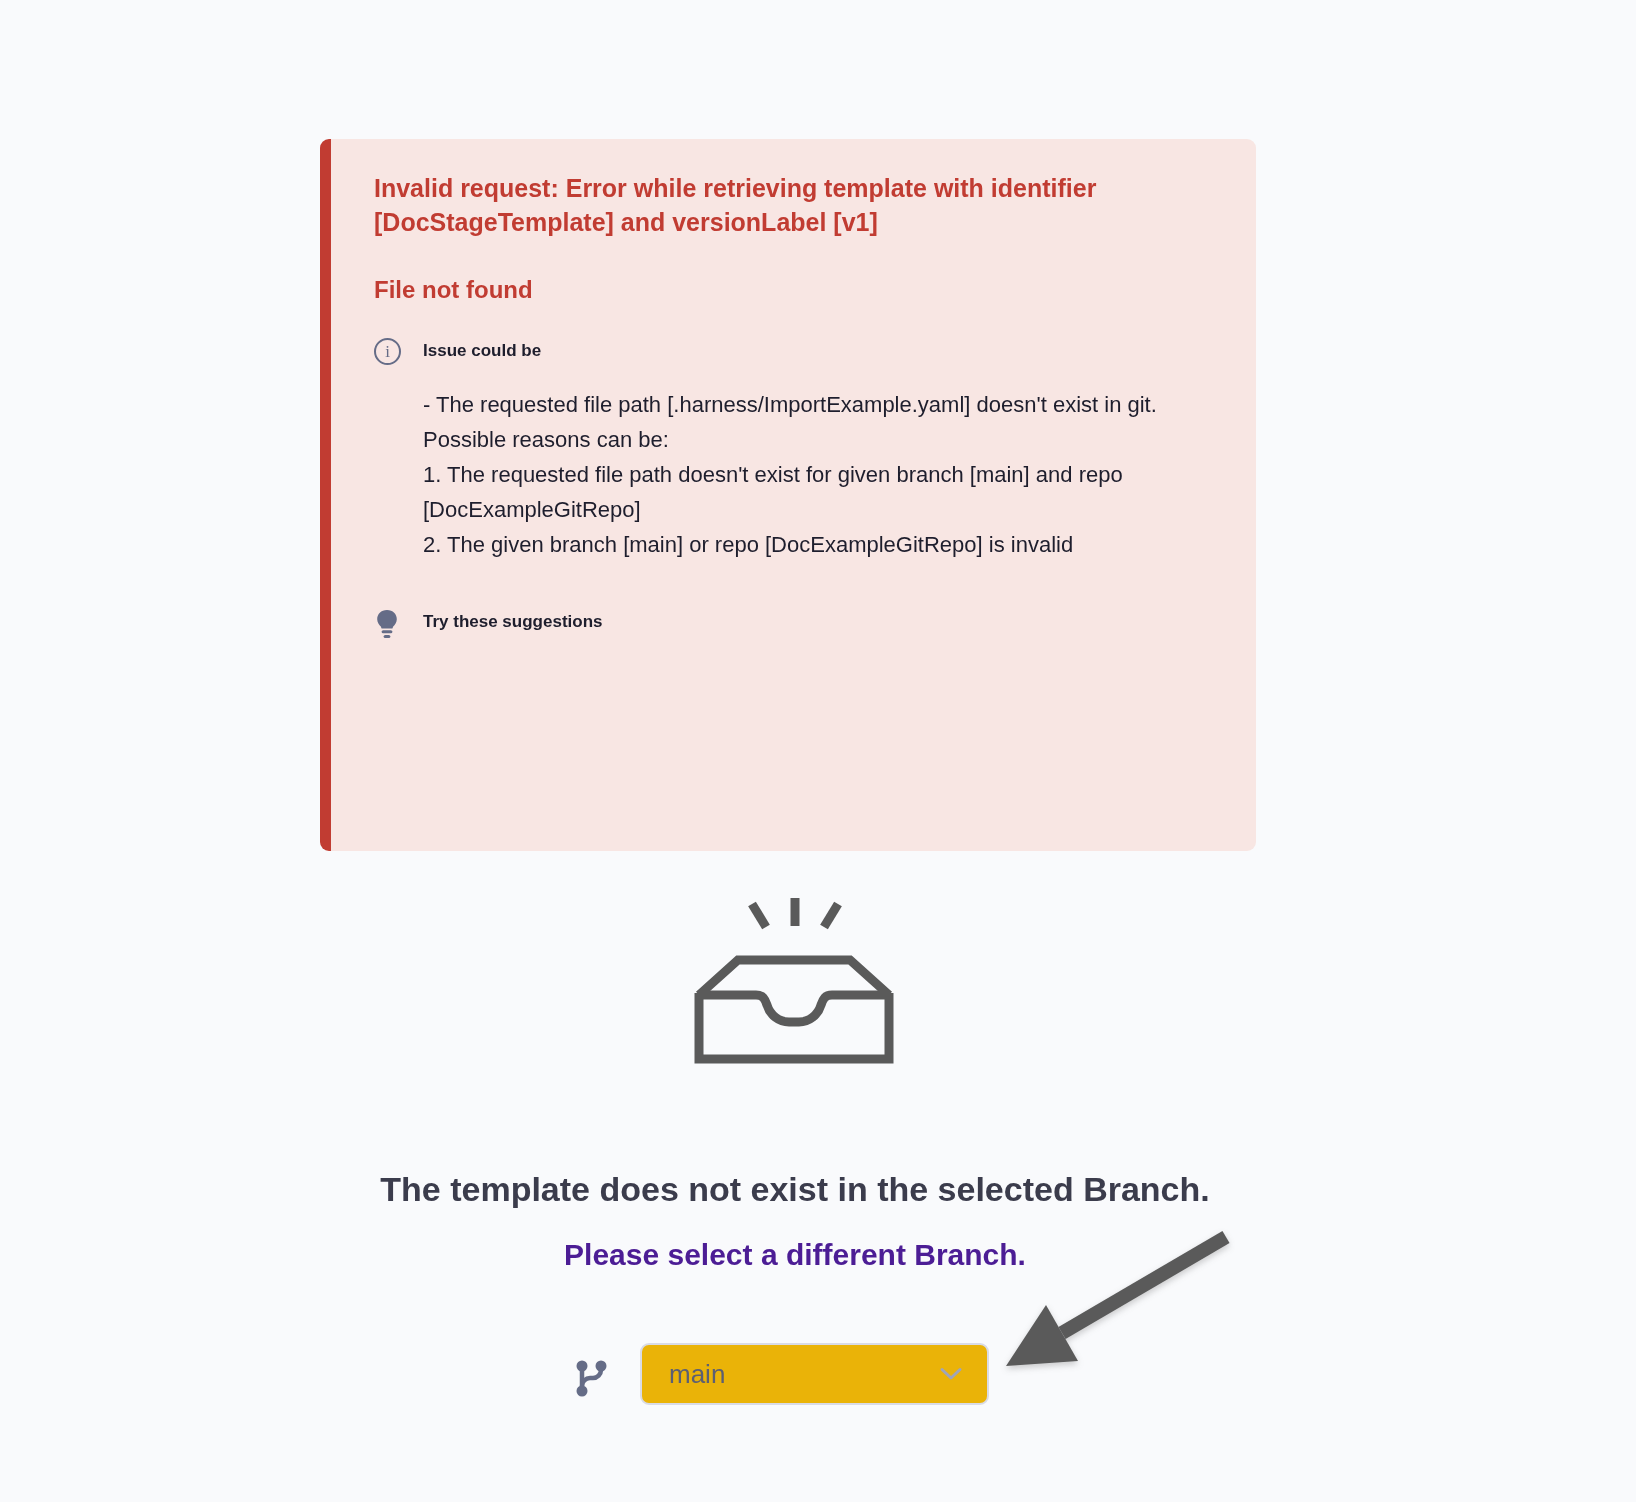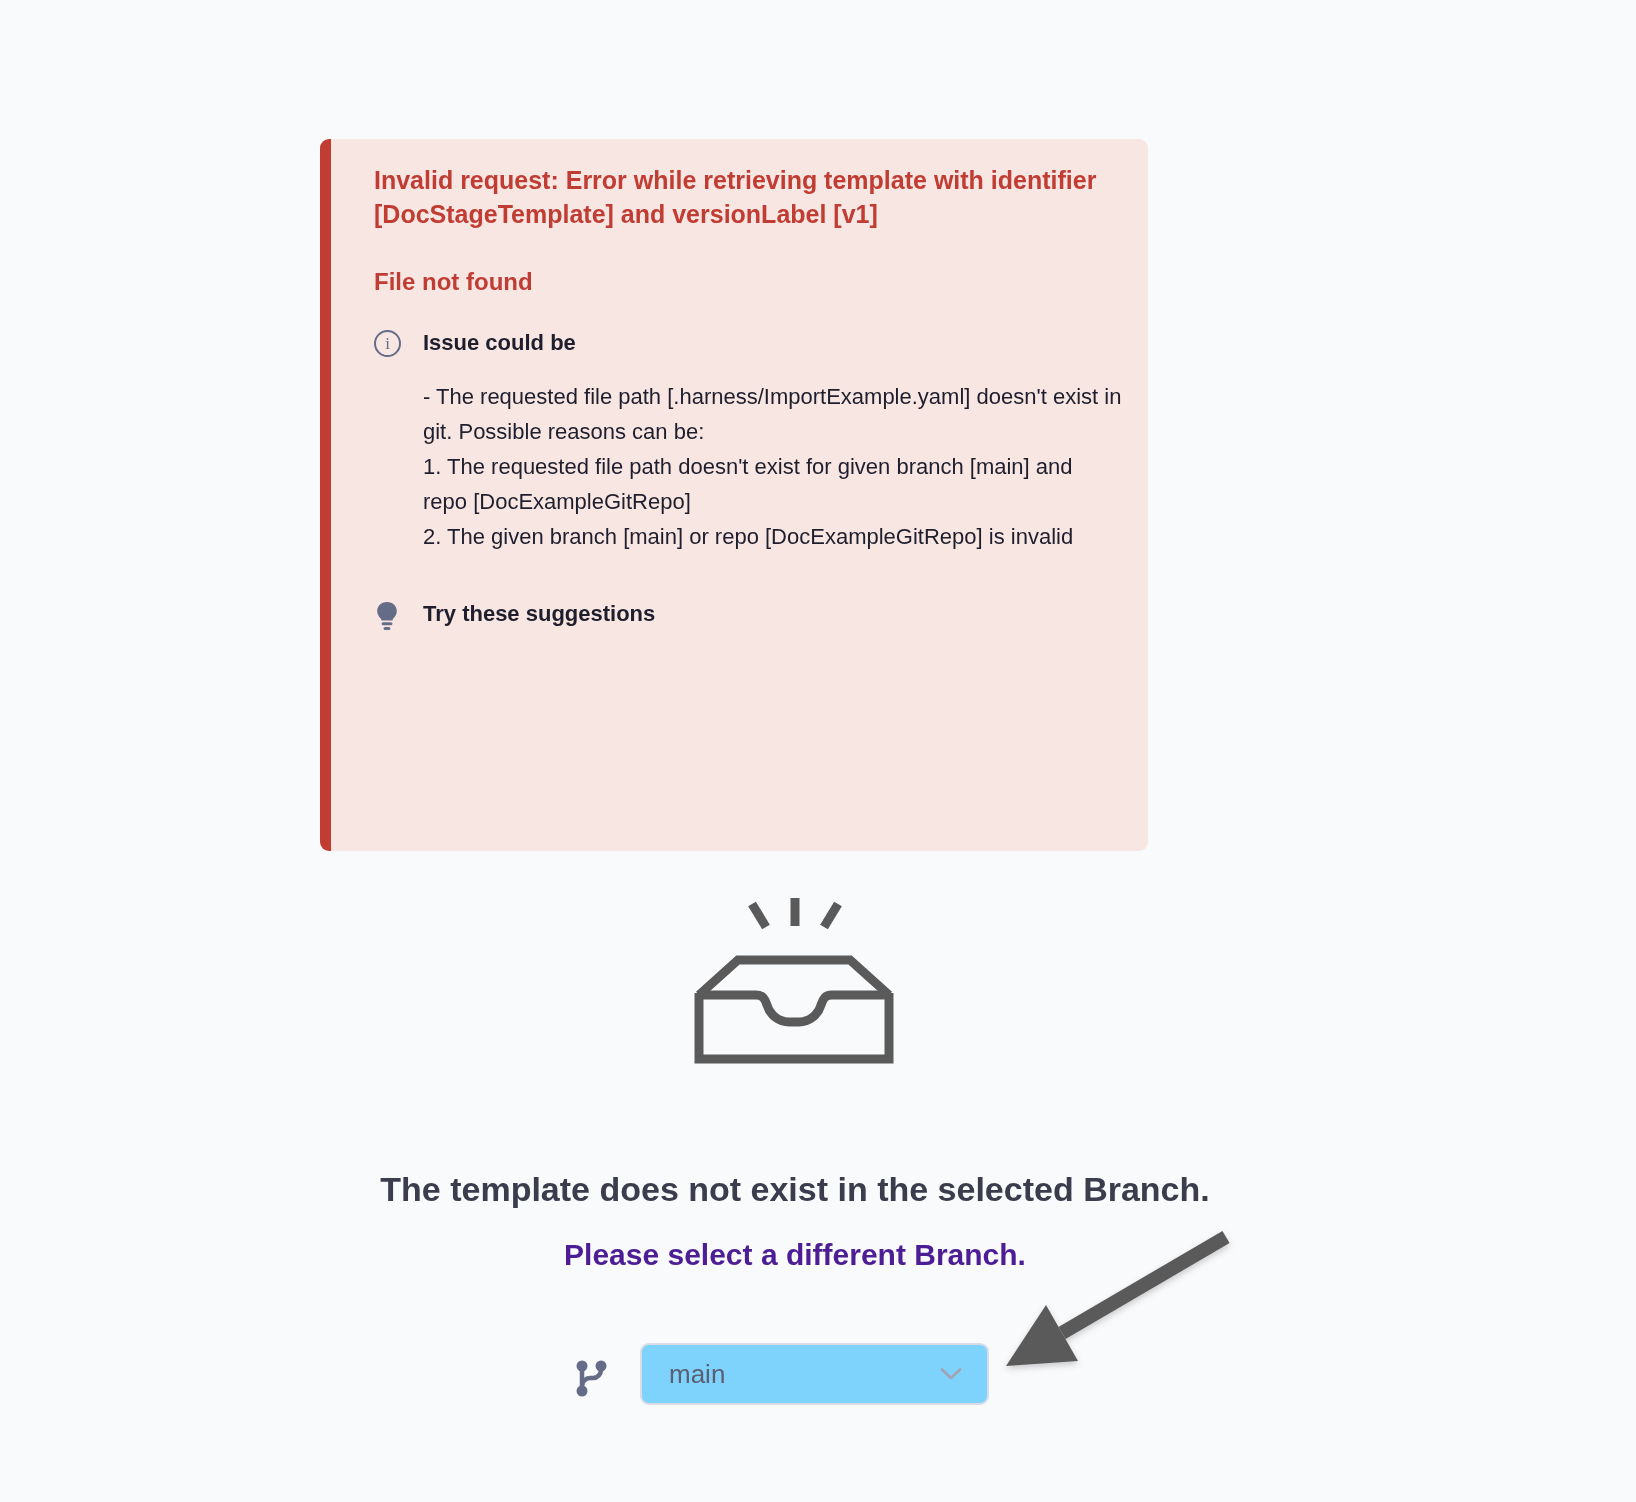--- a/index.html
+++ b/index.html
@@ -3,63 +3,63 @@
 <meta charset="utf-8">
 <style>
   html,body{margin:0;padding:0;}
   body{
     width:1636px;height:1502px;position:relative;overflow:hidden;
     background:#f9fafc;
     font-family:"Liberation Sans", sans-serif;
   }
   
   .error-card{
-    position:absolute;left:320px;top:139px;width:828px;height:712px;
+    position:absolute;left:320px;top:139px;width:936px;height:712px;
     box-sizing:border-box;
     background:#f8e6e3;
     border-left:11px solid #c13c32;
     border-radius:9px;
-    padding:24px 26px 40px 43px;
+    padding:32px 26px 40px 43px;
     overflow:hidden;
   }
   .error-title{
     color:#c13c32;font-size:25px;font-weight:bold;line-height:34px;
     max-width:800px;
   }
   .error-subtitle{
     color:#c13c32;font-size:24px;font-weight:bold;line-height:34px;
     margin-top:34px;
   }
   .section{display:flex;align-items:flex-start;}
   .section.issue{margin-top:30px;}
   .section.suggest{margin-top:46px;}
   .icon-col{width:27px;flex:0 0 27px;margin-right:22px;padding-top:1px;}
   .info-circle{
     width:23px;height:23px;border:2.5px solid #656c87;border-radius:50%;
     color:#656c87;display:flex;align-items:center;justify-content:center;
     font-size:17px;line-height:1;font-family:"Liberation Serif", serif;
   }
   .section-heading{
-    font-size:22px;font-weight:bold;color:#1e1e2d;line-height:27px;
+    font-size:17px;font-weight:bold;color:#1e1e2d;line-height:27px;
   }
   .section-body{
     font-size:22px;color:#1e1e2d;line-height:35px;margin-top:23px;
     max-width:775px;white-space:pre-line;
   }
   
   .empty-icon-wrap{position:absolute;left:694px;top:894px;width:200px;height:172px;}
   .center-band{position:absolute;left:320px;width:950px;text-align:center;}
   .msg-main{top:1170px;font-size:34px;font-weight:bold;color:#3b3c4c;}
   .msg-sub{top:1238px;font-size:30px;font-weight:bold;color:#4c1d95;}
   
   .branch-row{position:absolute;left:570px;top:1343px;display:flex;align-items:center;}
   .branch-icon-box{width:40px;height:44px;margin-right:30px;margin-top:6px;}
   .branch-select{
     width:349px;height:62px;box-sizing:border-box;
-    background:#7dd3fc;border:2px solid #d9dbe6;border-radius:9px;
+    background:#eab308;border:2px solid #d9dbe6;border-radius:9px;
     display:flex;align-items:center;justify-content:space-between;
     padding:0 24px 0 27px;cursor:pointer;text-align:right;
   }
   .branch-select-value{color:#5c5f73;font-size:26px;}
   
   .pointer-arrow{
     position:absolute;left:992px;top:1220px;width:250px;height:160px;
     filter:drop-shadow(0 3px 3px rgba(60,60,60,0.25));
   }
 </style>

